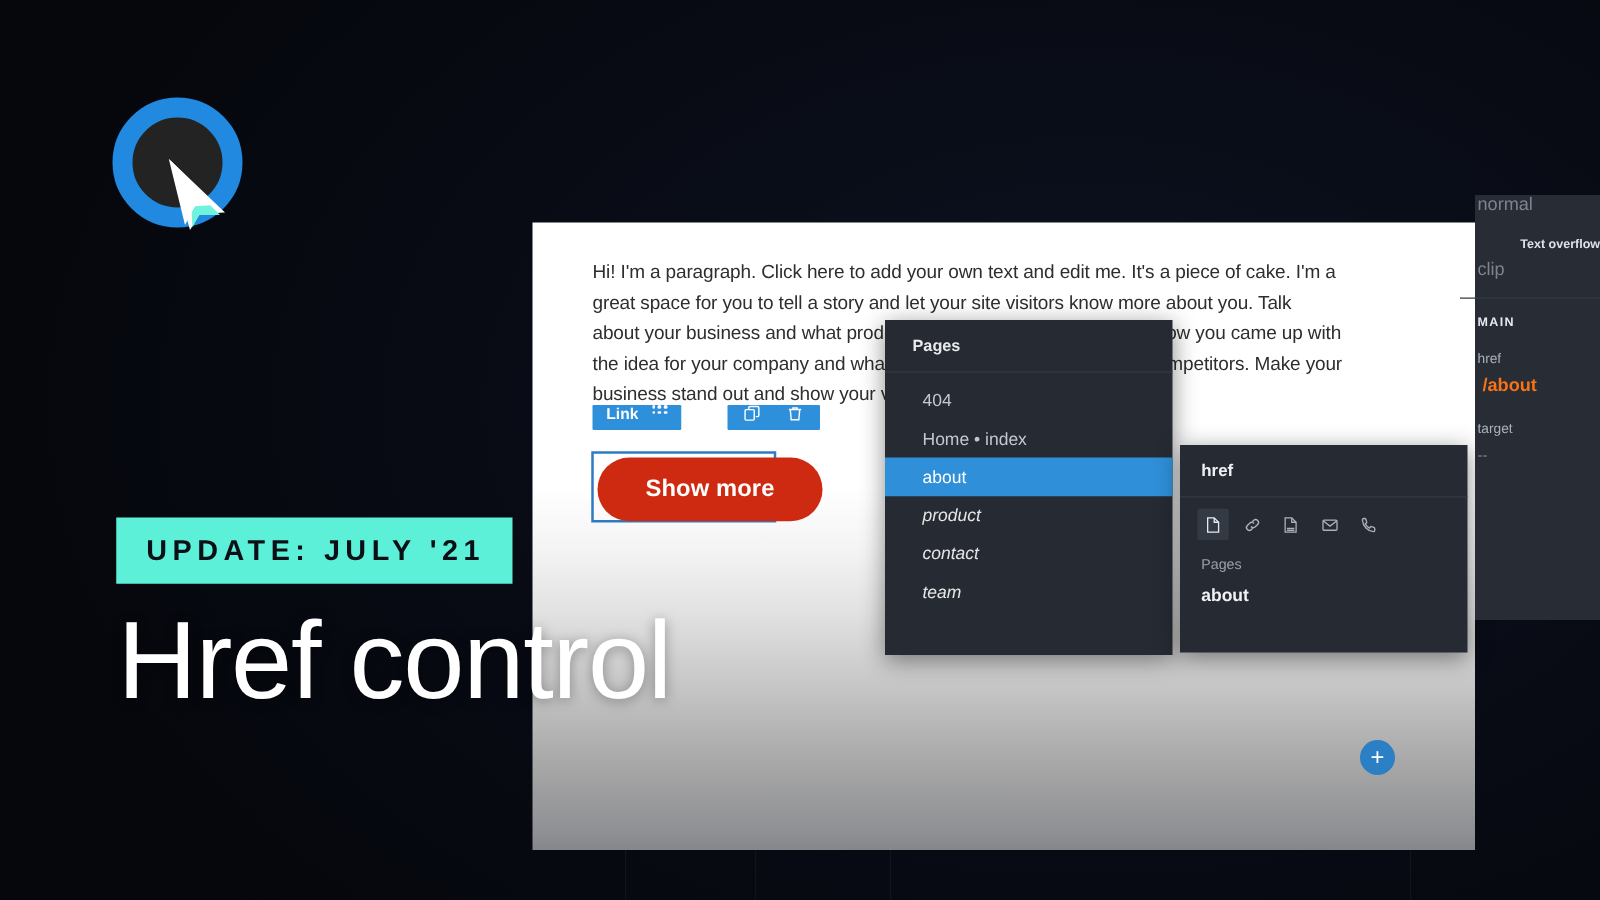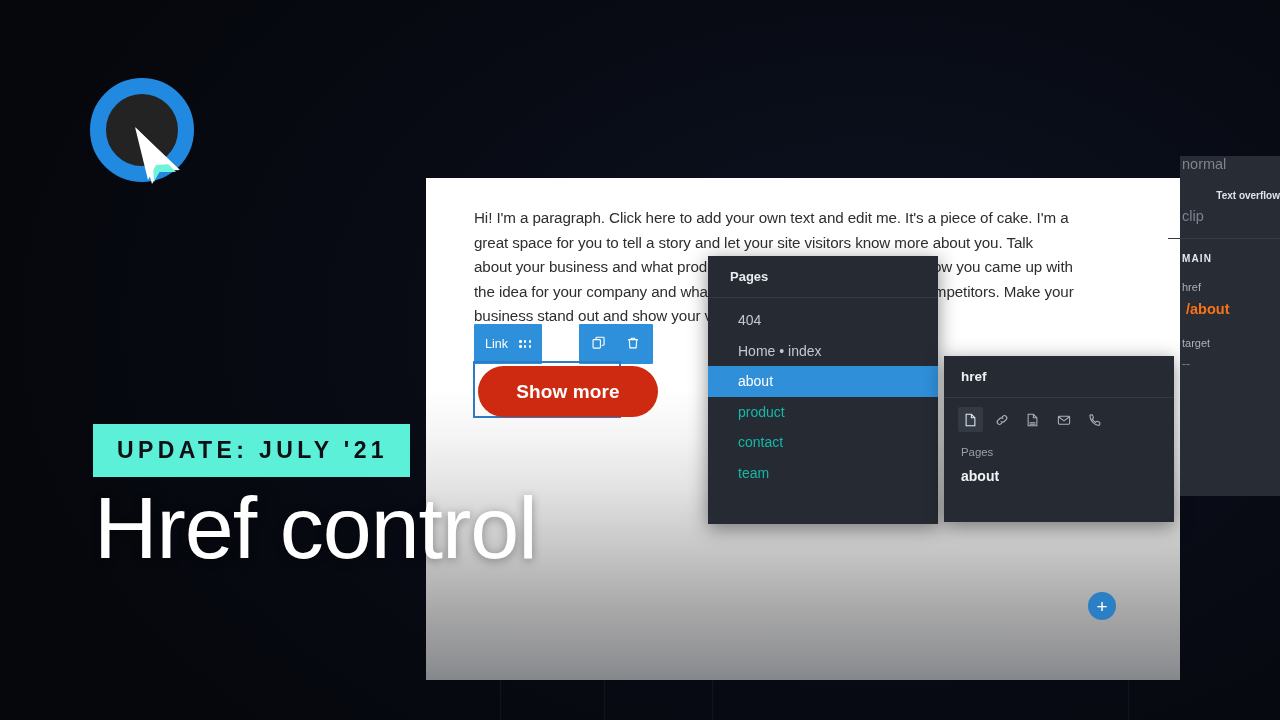--- a/index.html
+++ b/index.html
@@ -68,26 +68,25 @@
   
   #toolbar-row {
     position: absolute;
     left: 48px;
     top: 146px;
     display: flex;
     gap: 37px;
   }
   .tb-chip {
     background: #2e8fdb;
-    height: 40px;
-    display: flex;
-    align-items: center;
+    height: 20px;
+    display: flex;
     color: #fff;
     font-size: 12.5px;
-    font-weight: normal;
+    font-weight: bold;
     border-radius: 1px;
   }
   .tb-chip.label { padding: 0 11px; gap: 11px; }
   .tb-chip.tools { padding: 0 13px; gap: 20px; }
   .grip {
     display: grid;
     grid-template-columns: repeat(3, 2.6px);
     grid-template-rows: repeat(2, 2.6px);
     gap: 2.2px;
   }
@@ -160,21 +159,21 @@
   }
   #pages-list { padding-top: 7px; }
   .pg-item {
     height: 30.5px;
     display: flex;
     align-items: center;
     padding-left: 30px;
     color: #c3c8d0;
     font-size: 14px;
   }
-  .pg-item.dim { color: #14b8a6; }
+  .pg-item.dim { color: #e5e5e5; font-style: italic; }
   .pg-item.sel { background: #2f8fd8; color: #fff; }
 
   
   #href-panel {
     position: absolute;
     left: 944px;
     top: 356px;
     width: 230px;
     height: 166px;
     background: #262b33;
@@ -237,21 +236,21 @@
   #sidebar .val-strong { color: #f97316; font-size: 14.5px; font-weight: bold; }
   #sidebar .hr {
     border-top: 1px solid #343a44;
     margin: 14px 0 14px -14px;
   }
 
   
   #badge {
     position: absolute;
     left: 93px;
-    top: 424px;
+    top: 414px;
     background: #5df0d8;
     padding: 13px 22px 13px 24px;
     z-index: 20;
   }
   #badge .t {
     font-size: 23px;
     font-weight: bold;
     color: #0c0f16;
     letter-spacing: 4.4px;
     white-space: nowrap;

